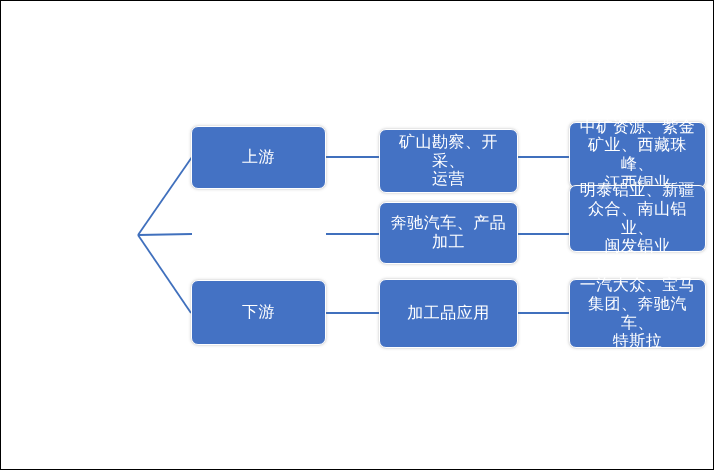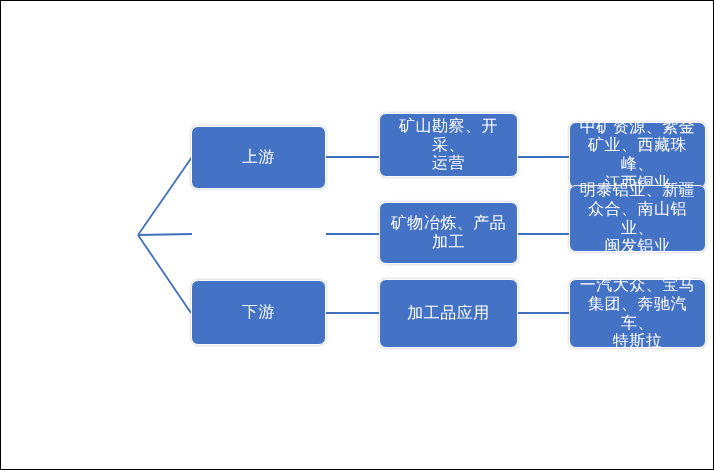--- a/index.html
+++ b/index.html
@@ -47,21 +47,21 @@
     padding: 2px 3px;
   }
   
   .root-node   { left: 8px;   top: 202px; width: 129px; height: 65px; }
   .stage-col   { left: 190px; width: 135px; }
   .act-col     { left: 378px; width: 139px; }
   .comp-col    { left: 568px; width: 137px; }
   .row1.stage-col { top: 125px; height: 63px; }
   .row2.stage-col { top: 201px; height: 64px; }
   .row3.stage-col { top: 279px; height: 65px; }
-  .row1.act-col   { top: 112px; height: 64px; }
+  .row1.act-col   { top: 128px; height: 64px; }
   .row2.act-col   { top: 201px; height: 62px; }
   .row3.act-col   { top: 278px; height: 69px; }
   .row1.comp-col  { top: 121px; height: 66px; }
   .row2.comp-col  { top: 184px; height: 67px; }
   .row3.comp-col  { top: 278px; height: 69px; }
 </style>
 </head>
 <body>
 
 <div class="canvas">
@@ -81,21 +81,21 @@
     <line x1="324" y1="312" x2="379" y2="312"></line>
     <line x1="516" y1="312" x2="569" y2="312"></line>
   </svg>
 
 
   <div class="node stage-col row1">上游</div>
   <div class="node stage-col row3">下游</div>
 
   <div class="node act-col row1">矿山勘察、开采、
 运营</div>
-  <div class="node act-col row2">矿物冶炼、产品
+  <div class="node act-col row2">奔驰汽车、产品
 加工</div>
   <div class="node act-col row3">加工品应用</div>
 
   <div class="node comp-col row1">中矿资源、紫金
 矿业、西藏珠峰、
 江西铜业</div>
   <div class="node comp-col row2">明泰铝业、新疆
 众合、南山铝业、
 闽发铝业</div>
   <div class="node comp-col row3">一汽大众、宝马

